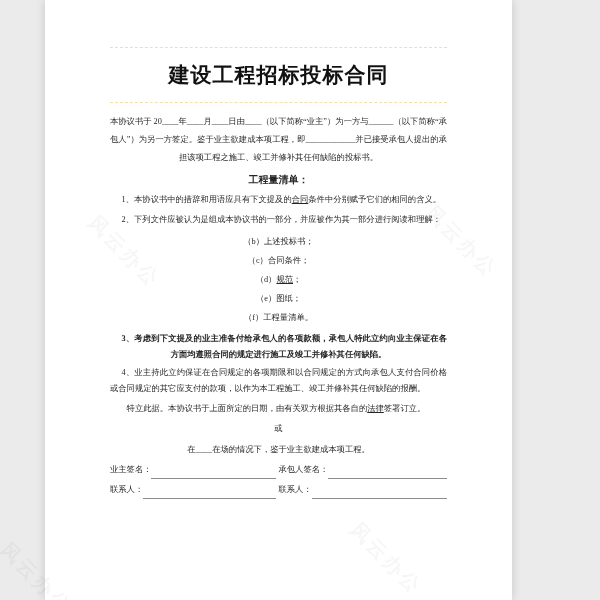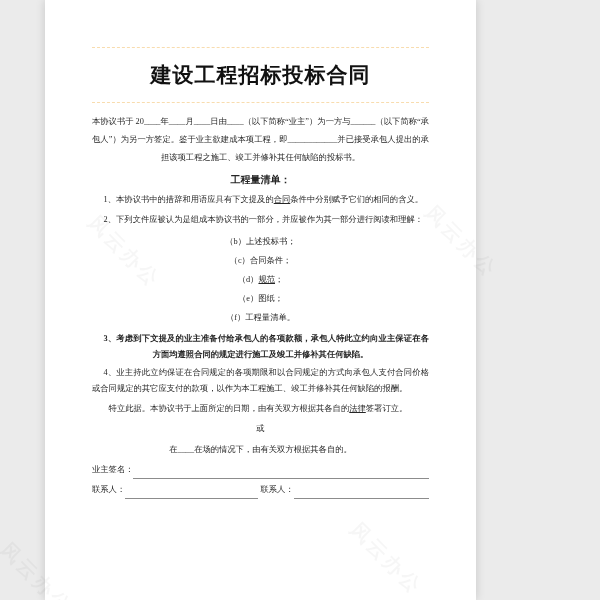--- a/index.html
+++ b/index.html
@@ -7,21 +7,21 @@
   body {
     width: 600px; height: 600px; overflow: hidden;
     background: #ebebeb;
     font-family: "Liberation Serif", "DejaVu Serif", serif;
     color: #262626;
     position: relative;
   }
   .viewer { position: absolute; inset: 0; }
   .page {
     position: absolute; left: 45px; top: 0;
-    width: 431px; height: 600px;
+    width: 467px; height: 600px;
     background: #ffffff;
     box-shadow: 0 0 9px rgba(0,0,0,0.16);
   }
   .content {
     width: 337px; margin: 0 auto;
     padding-top: 47px;
     font-size: 8.3px; line-height: 15px;
     text-align: justify;
   }
   .rule { border-top: 1px dashed #f8dcae; height: 0; }
@@ -107,25 +107,29 @@
         <p class="list-item"><span>（f）工程量清单。</span><span class="u"></span><span></span></p>
       </div>
 
       <p class="clause two-line justify-center" style="margin-top:4px;">3、考虑到下文提及的业主准备付给承包人的各项款额，承包人特此立约向业主保证在各方面均遵照合同的规定进行施工及竣工并修补其任何缺陷。</p>
 
       <p class="clause two-line" style="margin-top:2px;">4、业主持此立约保证在合同规定的各项期限和以合同规定的方式向承包人支付合同价格或合同规定的其它应支付的款项，以作为本工程施工、竣工并修补其任何缺陷的报酬。</p>
 
       <p class="clause closing"><span>特立此据。本协议书于上面所定的日期，由有关双方根据其各自的</span><span class="u">法律</span><span>签署订立。</span></p>
 
       <p class="center-line">或</p>
-      <p class="center-line">在____在场的情况下，由有关双方根据其各自的。</p>
+      <p class="center-line">在____在场的情况下，鉴于业主欲建成本项工程。</p>
 
       <div class="sig-row">
         <div class="sig-half">
           <span class="sig-label">业主签名：</span>
+          <span class="sig-line"></span>
+        </div>
+        <div class="sig-half">
+          <span class="sig-label">承包人签名：</span>
           <span class="sig-line"></span>
         </div>
       </div>
 
       <div class="sig-row">
         <div class="sig-half">
           <span class="sig-label">联系人：</span>
           <span class="sig-line"></span>
         </div>
         <div class="sig-half">

